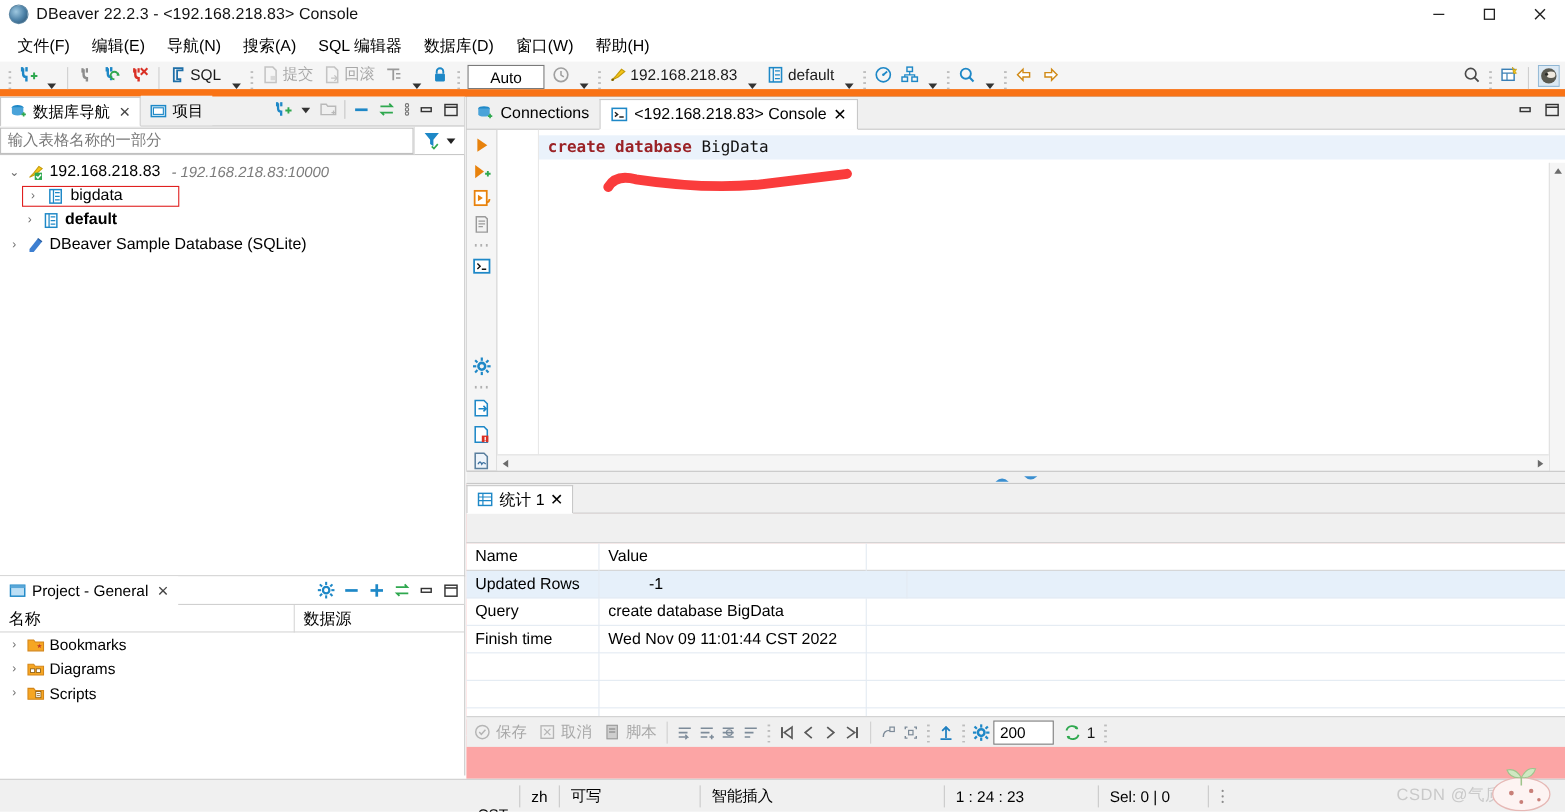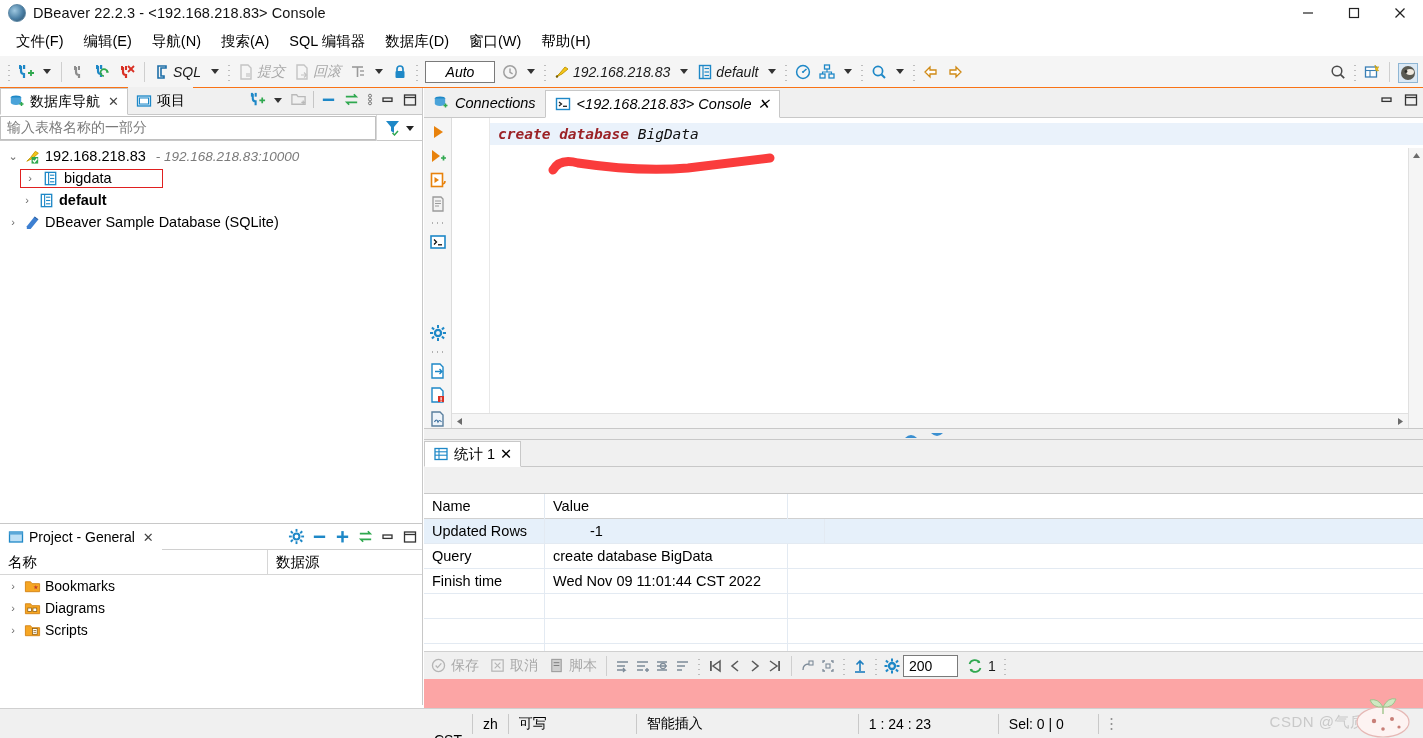--- a/index.html
+++ b/index.html
@@ -29,22 +29,22 @@
   .win-btn { width:46px; height:26px; display:flex; align-items:center; justify-content:center;
              font-size:13px; color:#222; }
 
   
   .menubar { position:absolute; left:0; top:26px; width:1423px; height:30px;
              background:#ffffff; display:flex; align-items:center; padding-left:6px; }
   .menu-item { padding:4px 10px; font-size:14.5px; color:#000; cursor:default; }
 
   
   .toolbar { position:absolute; left:0; top:56px; width:1423px; height:32px;
-             background:#f5f5f5; border-bottom:1px solid #f97316;
-             display:flex; align-items:center; gap:0px; padding:0 4px;font-style:italic; }
+             background:#f5f5f5; border-bottom:7px solid #f97316;
+             display:flex; align-items:flex-end; gap:0px; padding:0 4px; }
   .tb { display:flex; align-items:center; height:26px; padding:0 3px; }
   .tb-sep { width:1px; height:20px; background:#cfcfcf; margin:0 5px; }
   .tb-dots { width:4px; height:18px; margin:0 3px;
     background-image: radial-gradient(circle, #b4b4b4 1px, transparent 1px);
     background-size: 4px 5px; opacity:.85; }
   .caret { width:0;height:0;border-left:4px solid transparent;border-right:4px solid transparent;
            border-top:5px solid #333; margin:0 5px; }
   .tb-label { font-size:14px; color:#1a1a1a; padding:0 2px; }
   .tb-label.dim { color:#a8a8a8; }
   .auto-box { border:1px solid #7a7a7a; background:#fff; padding:2px 12px; font-size:14px;
@@ -87,21 +87,21 @@
   .project { position:absolute; left:0; top:523px; width:423px; height:182px;
              background:#fff; border-right:1px solid #c8c8c8; border-top:1px solid #c8c8c8;}
   .proj-head { display:flex; align-items:center; height:26px; background:#fff;
                border-bottom:1px solid #d0d0d0; position:relative; }
   .proj-cols { display:flex; height:25px; align-items:center; border-bottom:1px solid #d6d6d6;
                font-size:14.5px; }
   .pcol1 { width:268px; padding-left:8px; border-right:1px solid #d6d6d6; height:25px; display:flex; align-items:center;}
   .pcol2 { flex:1; padding-left:8px; height:25px; display:flex; align-items:center;}
 
   
-  .editor-area { position:absolute; left:424px; top:88px; width:999px; height:340px; background:#737373;font-style:italic; }
+  .editor-area { position:absolute; left:424px; top:88px; width:999px; height:340px; background:#737373; }
   .etabs { height:30px; background:#f0f0f0; display:flex; align-items:flex-end;
            border-bottom:1px solid #c8c8c8; position:relative;}
   .etab { height:28px; display:flex; align-items:center; gap:6px; padding:0 9px; font-size:14.5px; }
   .etab.active { background:#ffffff; border:1px solid #c8c8c8; border-bottom:1px solid #fff;
                  margin-bottom:-1px; }
   .etab-tools { position:absolute; right:4px; top:4px; display:flex; gap:8px; align-items:center;}
 
   .editor-body { position:absolute; left:0; top:30px; width:999px; height:310px; display:flex; }
   .vtoolbar { width:28px; background:#f5f5f5; border-right:1px solid #dcdcdc;
               display:flex; flex-direction:column; align-items:center; padding-top:5px; gap:6px; }

